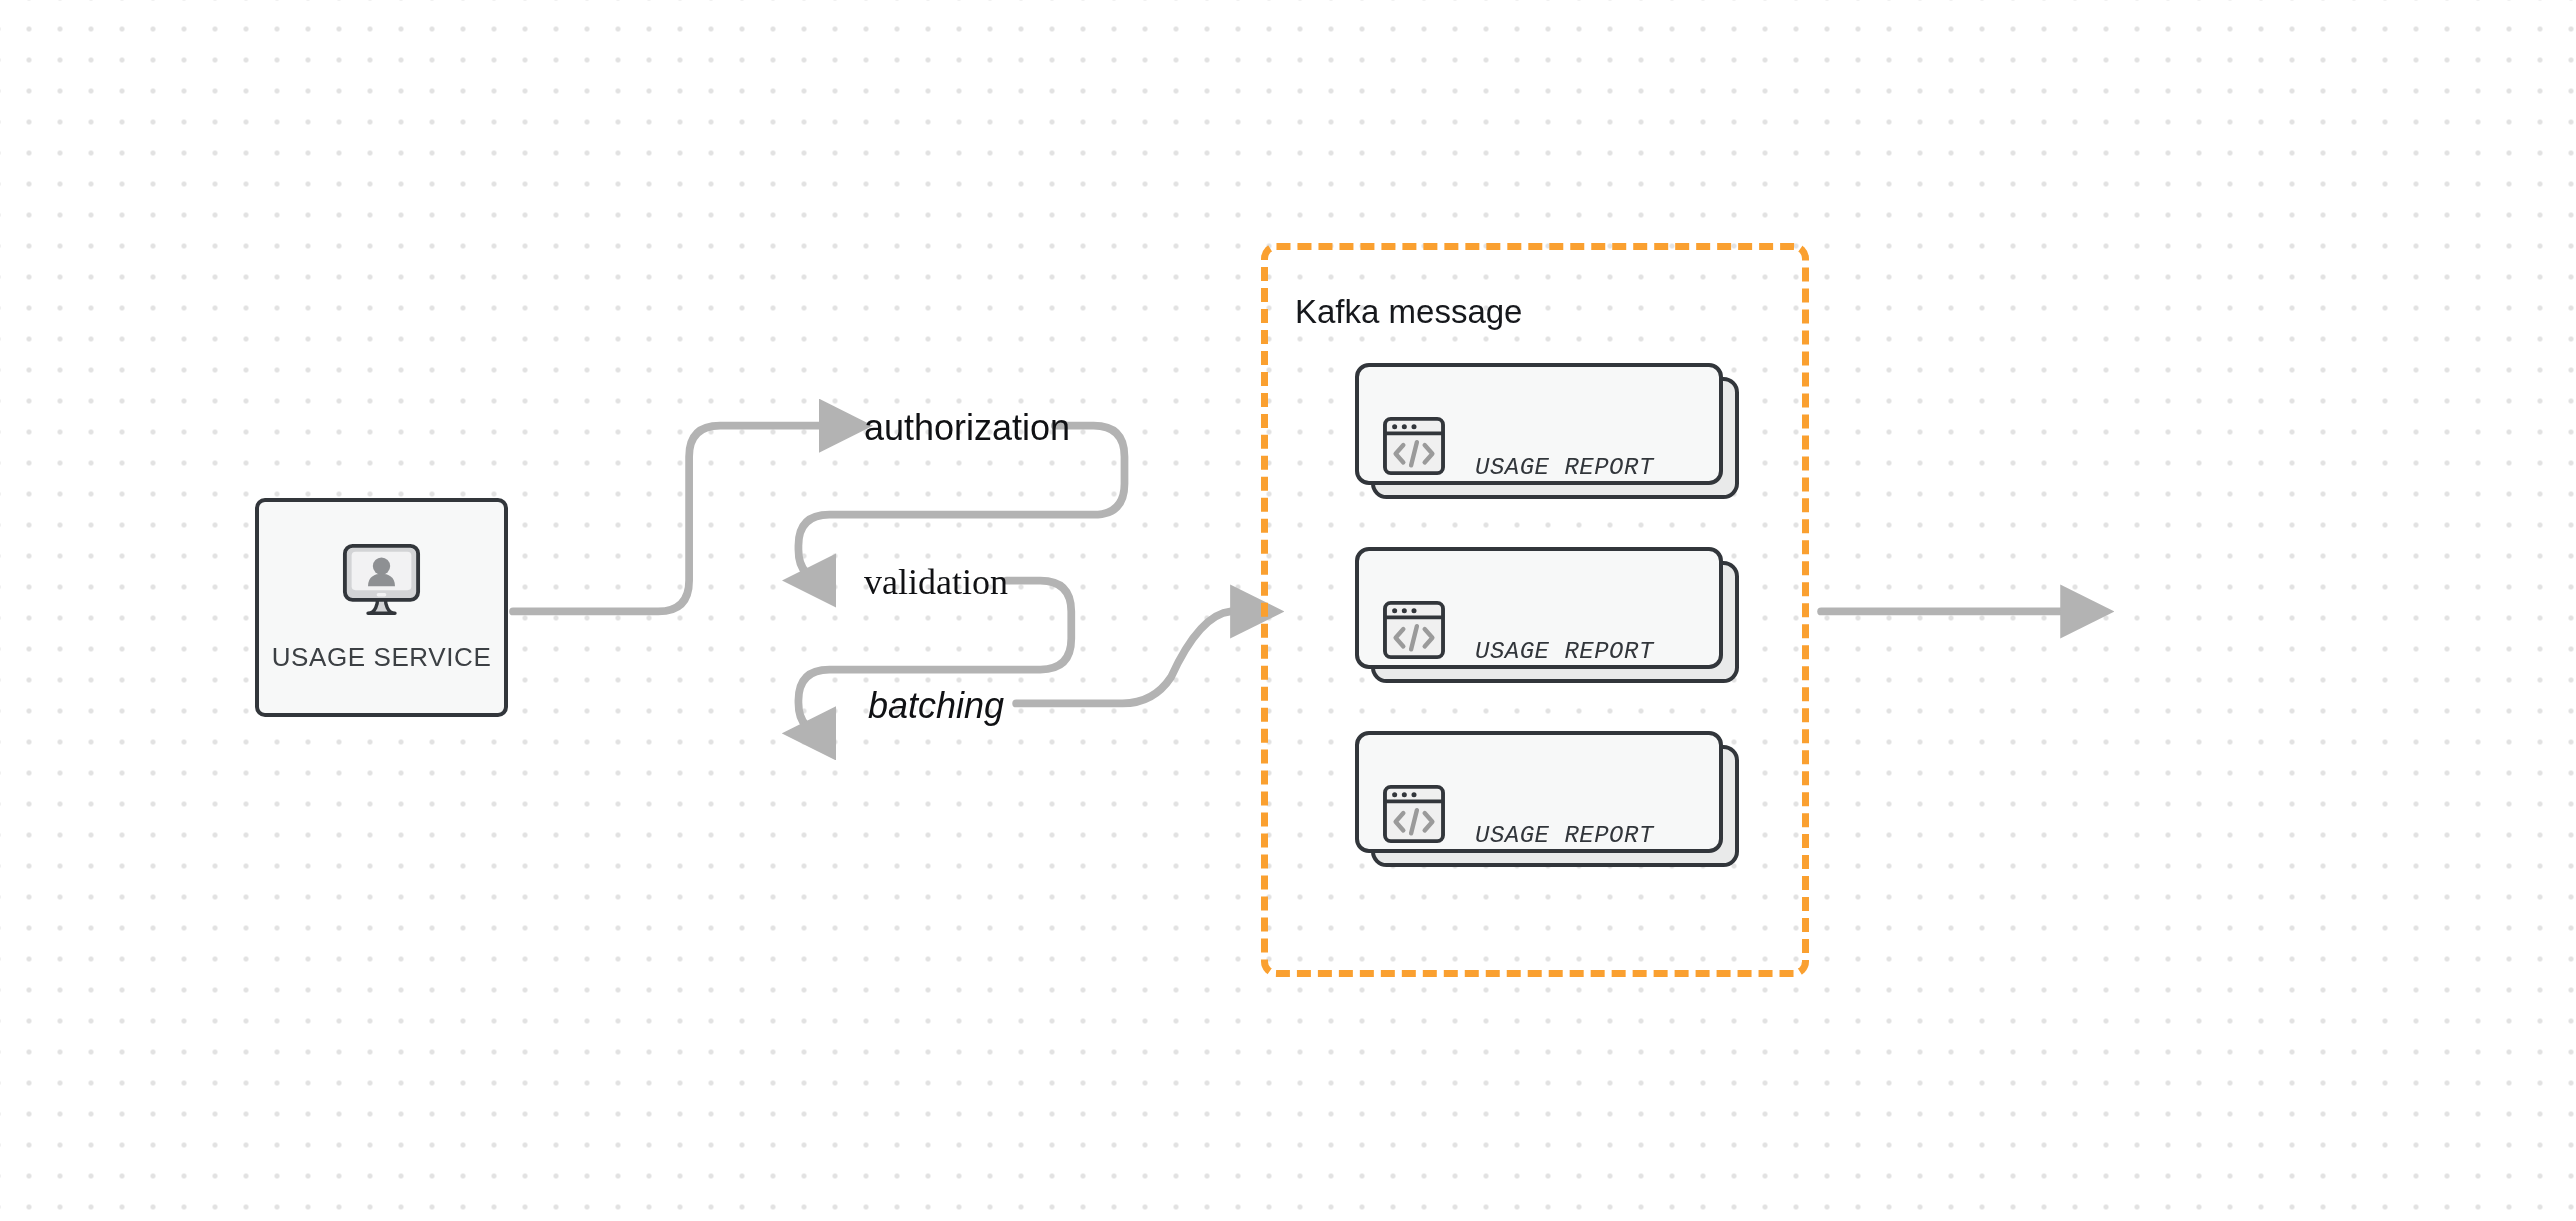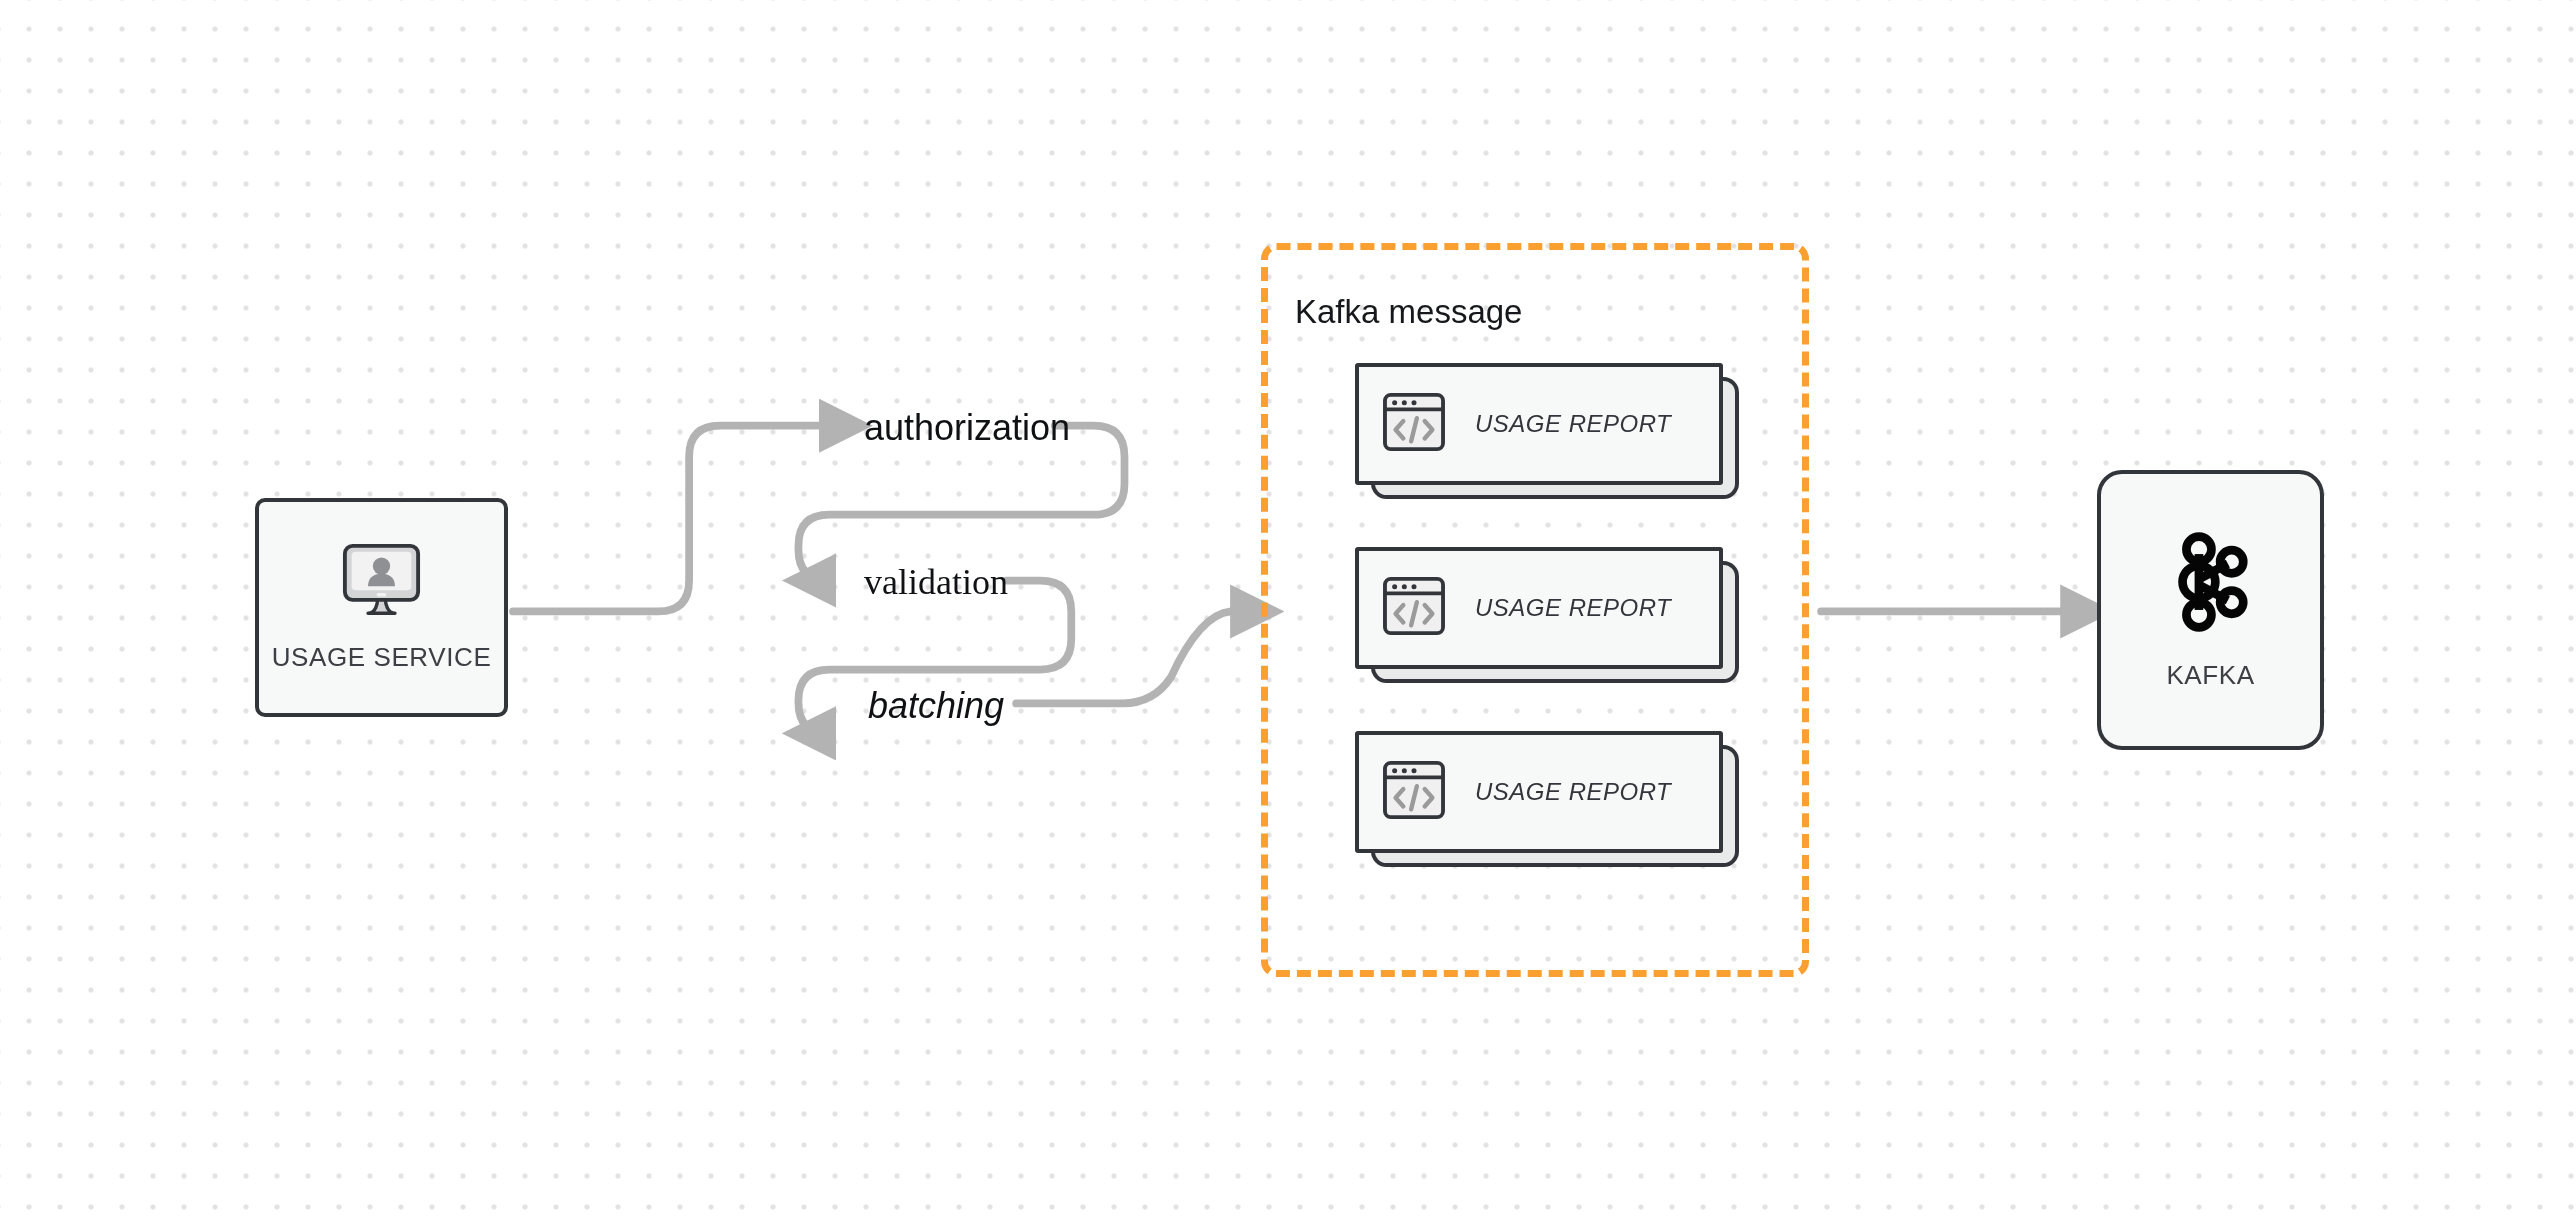--- a/index.html
+++ b/index.html
@@ -104,24 +104,25 @@
     border: 4.8px solid #32363b;
     border-radius: 15.5px;
     box-sizing: border-box;
   }
   .report-card-front {
     position: absolute;
     left: 0; top: 0;
     width: 368px; height: 122px;
     background: #f7f8f8;
     border: 4.8px solid #32363b;
-    border-radius: 3px;
+    border-radius: 14px;
     box-sizing: border-box;
     display: flex;
-    align-items: center;
+    align-items: flex-end;
+    font-family: Liberation Mono, monospace;
   }
   .report-card-icon { margin-left: 23px; flex: none; }
   .report-card-label {
     font-style: italic;
     font-size: 24px;
     letter-spacing: 0.5px;
     color: #32363b;
     margin-left: 29px;
     white-space: nowrap;
   }
@@ -237,35 +238,15 @@
             <path d="M22 30 L14 39 L22 48"></path>
             <path d="M44 30 L52 39 L44 48"></path>
             <path d="M36 27 L30 51"></path>
           </g>
         </svg>
       </span>
       <span class="report-card-label">USAGE REPORT</span>
     </div>
   </div>
 
-  <div id="kafka-node" class="node-box">
-    <span>
-      <svg width="93" height="106" viewBox="0 0 96 110" xmlns="http://www.w3.org/2000/svg">
-        <g stroke="#050505" stroke-width="9" fill="none">
-          <path d="M36 26 L36 55"></path>
-          <path d="M36 55 L36 84"></path>
-          <path d="M36 52 L66 36"></path>
-          <path d="M36 58 L66 74"></path>
-        </g>
-        <g fill="none" stroke="#050505" stroke-width="9">
-          <circle cx="36" cy="21" r="13"></circle>
-          <circle cx="36" cy="89" r="13"></circle>
-          <circle cx="70" cy="34" r="12"></circle>
-          <circle cx="70" cy="76" r="12"></circle>
-          <circle cx="36" cy="55" r="17"></circle>
-        </g>
-      </svg>
-    </span>
-    <div class="node-caption">KAFKA</div>
-  </div>
 
 </div>
 
 
 </body></html>

